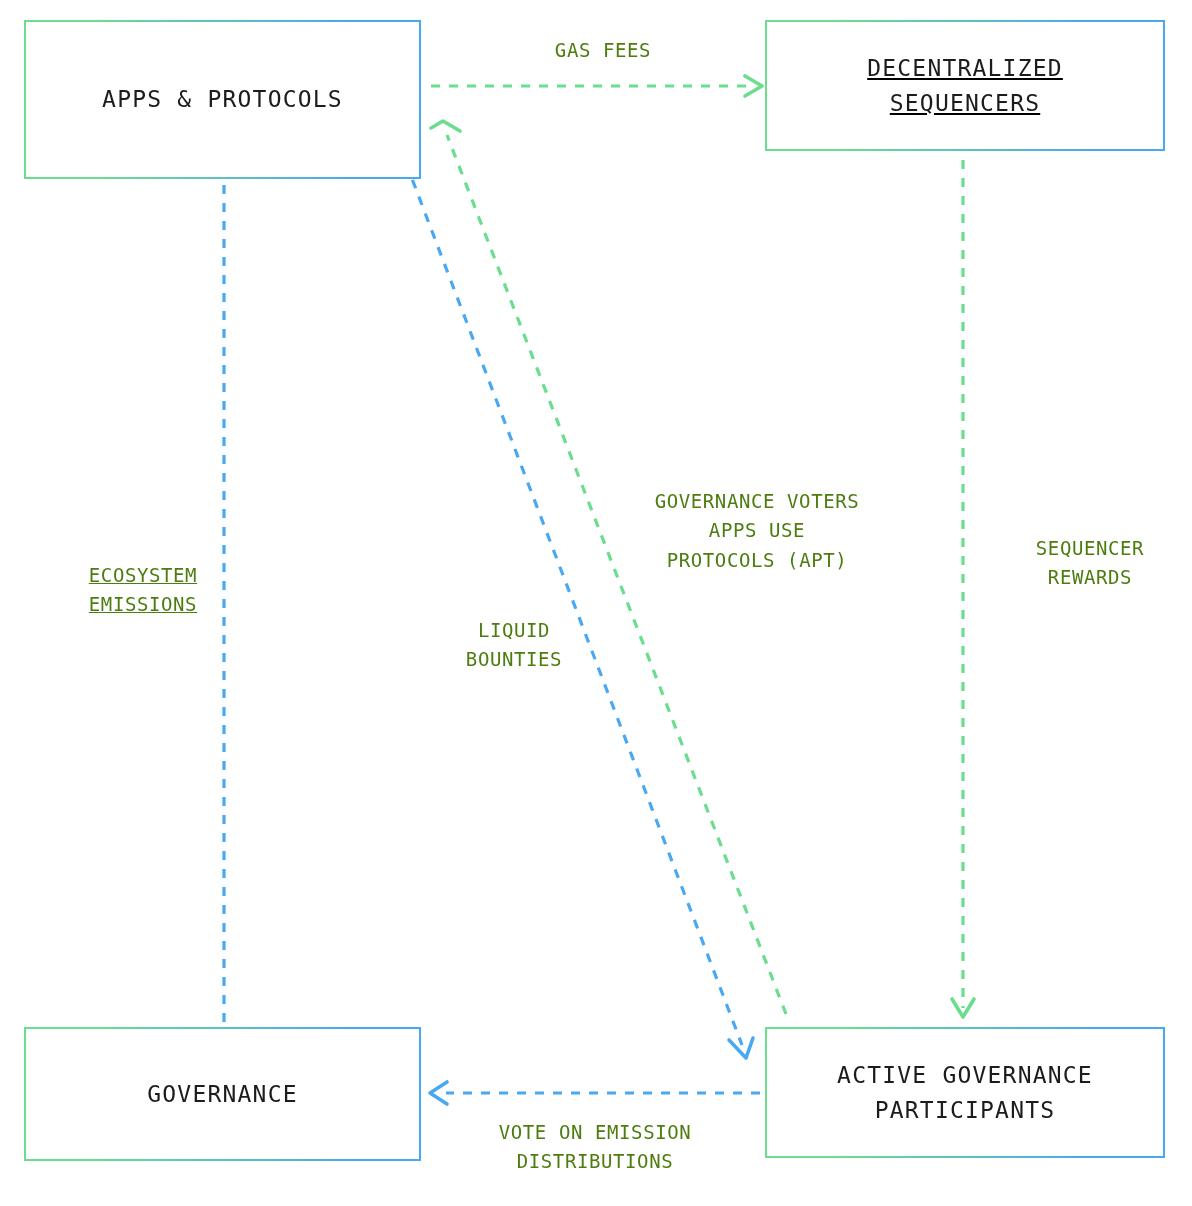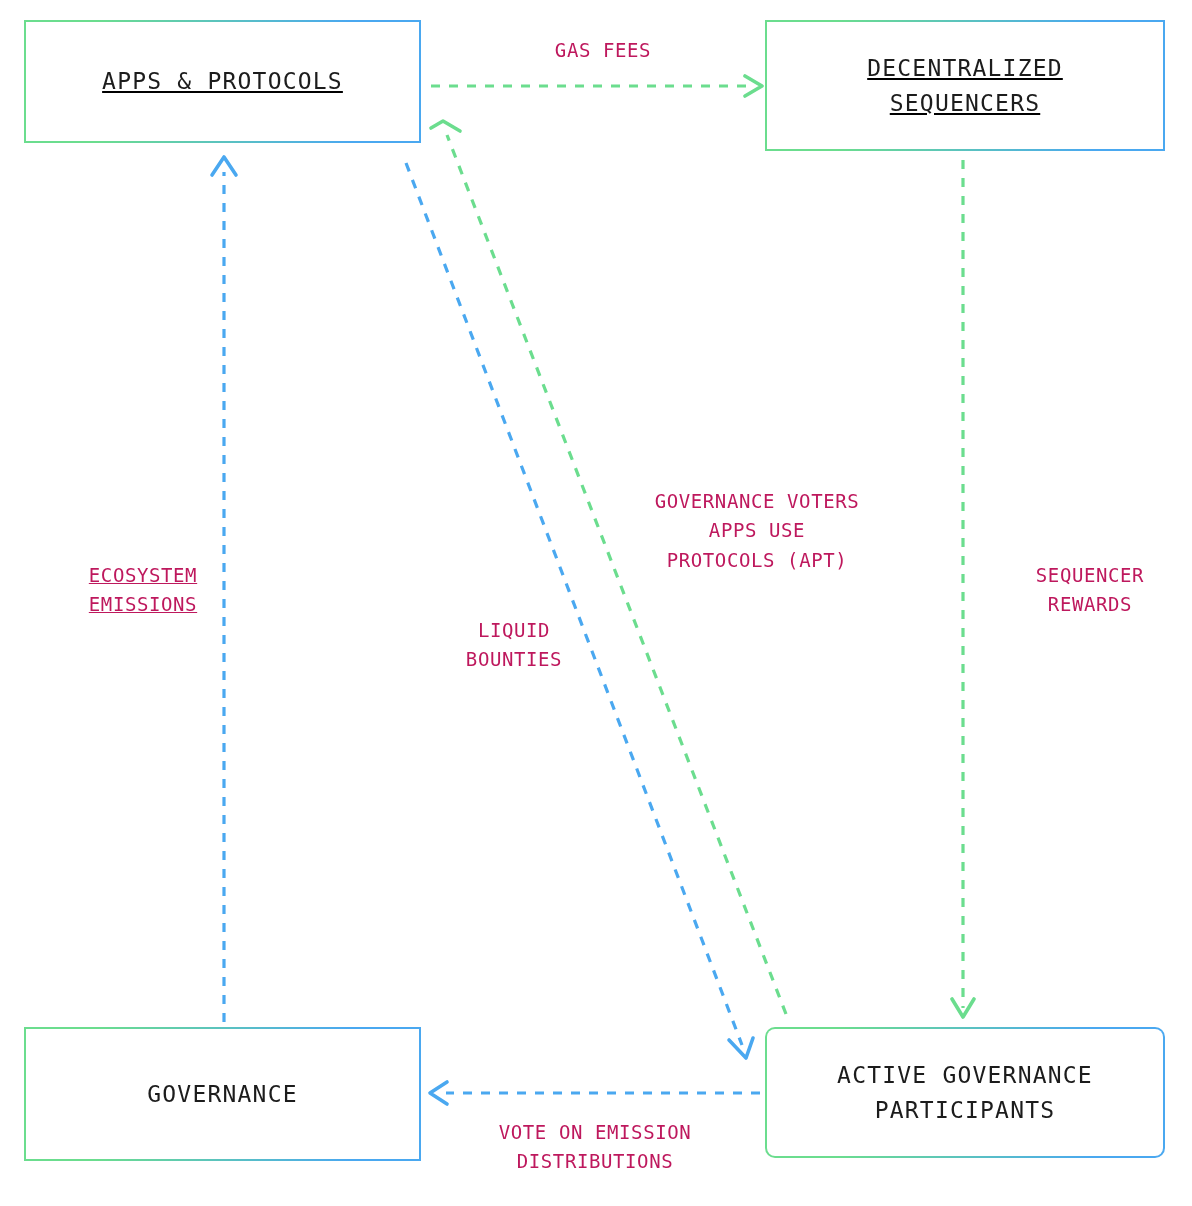--- a/index.html
+++ b/index.html
@@ -40,21 +40,21 @@
     letter-spacing: 1.2px;
     color: #1c1c1c;
     line-height: 1.5;
     white-space: pre-line;
   }
   .edge-label {
     position: absolute;
     font-family: "DejaVu Sans Mono", monospace;
     font-size: 19px;
     letter-spacing: 0.6px;
-    color: #be185d;
+    color: #4d7c0f;
     line-height: 1.55;
     text-align: center;
     white-space: pre-line;
     pointer-events: none;
   }
   svg.edges {
     position: absolute;
     left: 0;
     top: 0;
     width: 1192px;
@@ -122,41 +122,41 @@
       <path class="head-blue" d="M 447 1082 L 430 1093 L 447 1104"></path>
     </g>
 
     <g>
       <path class="dash-blue" d="M 224 1022 L 224 172"></path>
       <path class="head-blue" d="M 212 175 L 224 157 L 236 175"></path>
     </g>
 
   </svg>
 
-  <div class="node" style="left:24px; top:20px; width:397px; height:123px;text-decoration:underline;">
+  <div class="node" style="left:24px; top:20px; width:397px; height:159px;">
     <span class="node-label">APPS &amp; PROTOCOLS</span>
   </div>
 
   <div class="node" style="left:765px; top:20px; width:400px; height:131px;text-decoration:underline;">
     <span class="node-label">DECENTRALIZED
 SEQUENCERS</span>
   </div>
 
   <div class="node" style="left:24px; top:1027px; width:397px; height:134px;">
     <span class="node-label">GOVERNANCE</span>
   </div>
 
-  <div class="node" style="left:765px; top:1027px; width:400px; height:131px;border-radius:10px;">
+  <div class="node" style="left:765px; top:1027px; width:400px; height:131px;">
     <span class="node-label">ACTIVE GOVERNANCE
 PARTICIPANTS</span>
   </div>
 
   <div class="edge-label" style="left:463px; top:36px; width:280px;">GAS FEES</div>
 
-  <div class="edge-label" style="left:990px; top:561px; width:200px;">SEQUENCER
+  <div class="edge-label" style="left:990px; top:534px; width:200px;">SEQUENCER
 REWARDS</div>
 
   <div class="edge-label" style="left:612px; top:487px; width:290px;">GOVERNANCE VOTERS
 APPS USE
 PROTOCOLS (APT)</div>
 
   <div class="edge-label" style="left:455px; top:1118px; width:280px;">VOTE ON EMISSION
 DISTRIBUTIONS</div>
 
   <div class="edge-label" style="left:434px; top:616px; width:160px;">LIQUID

